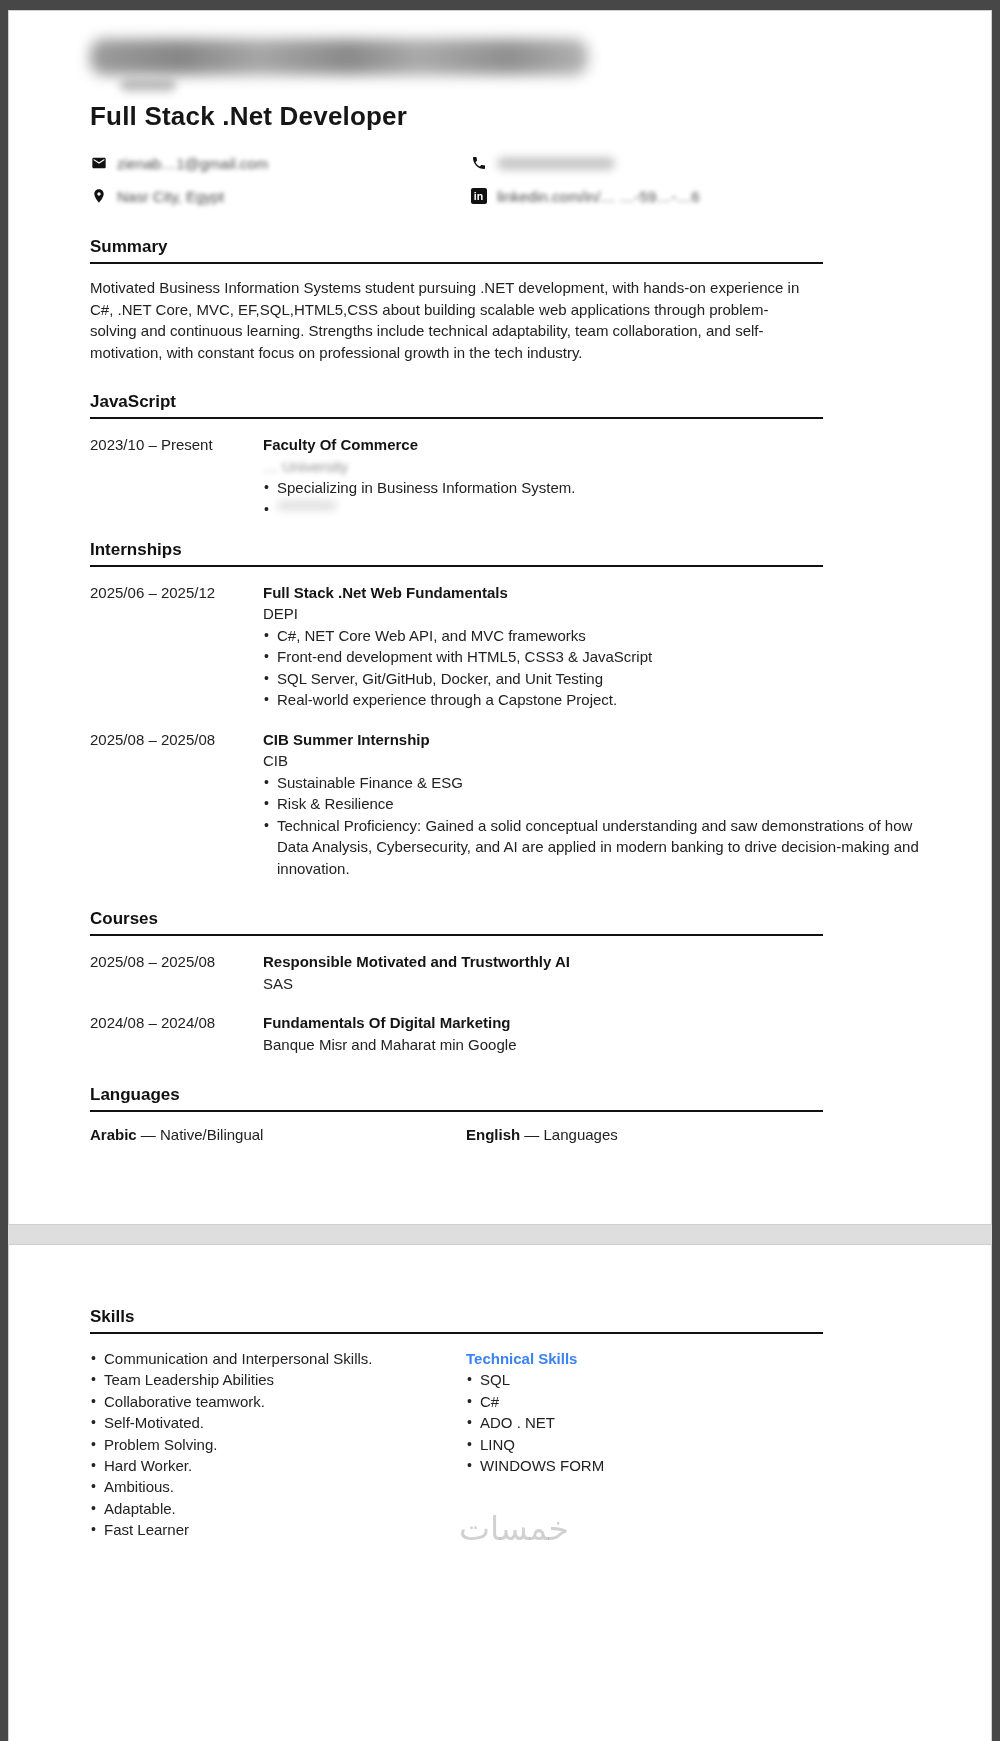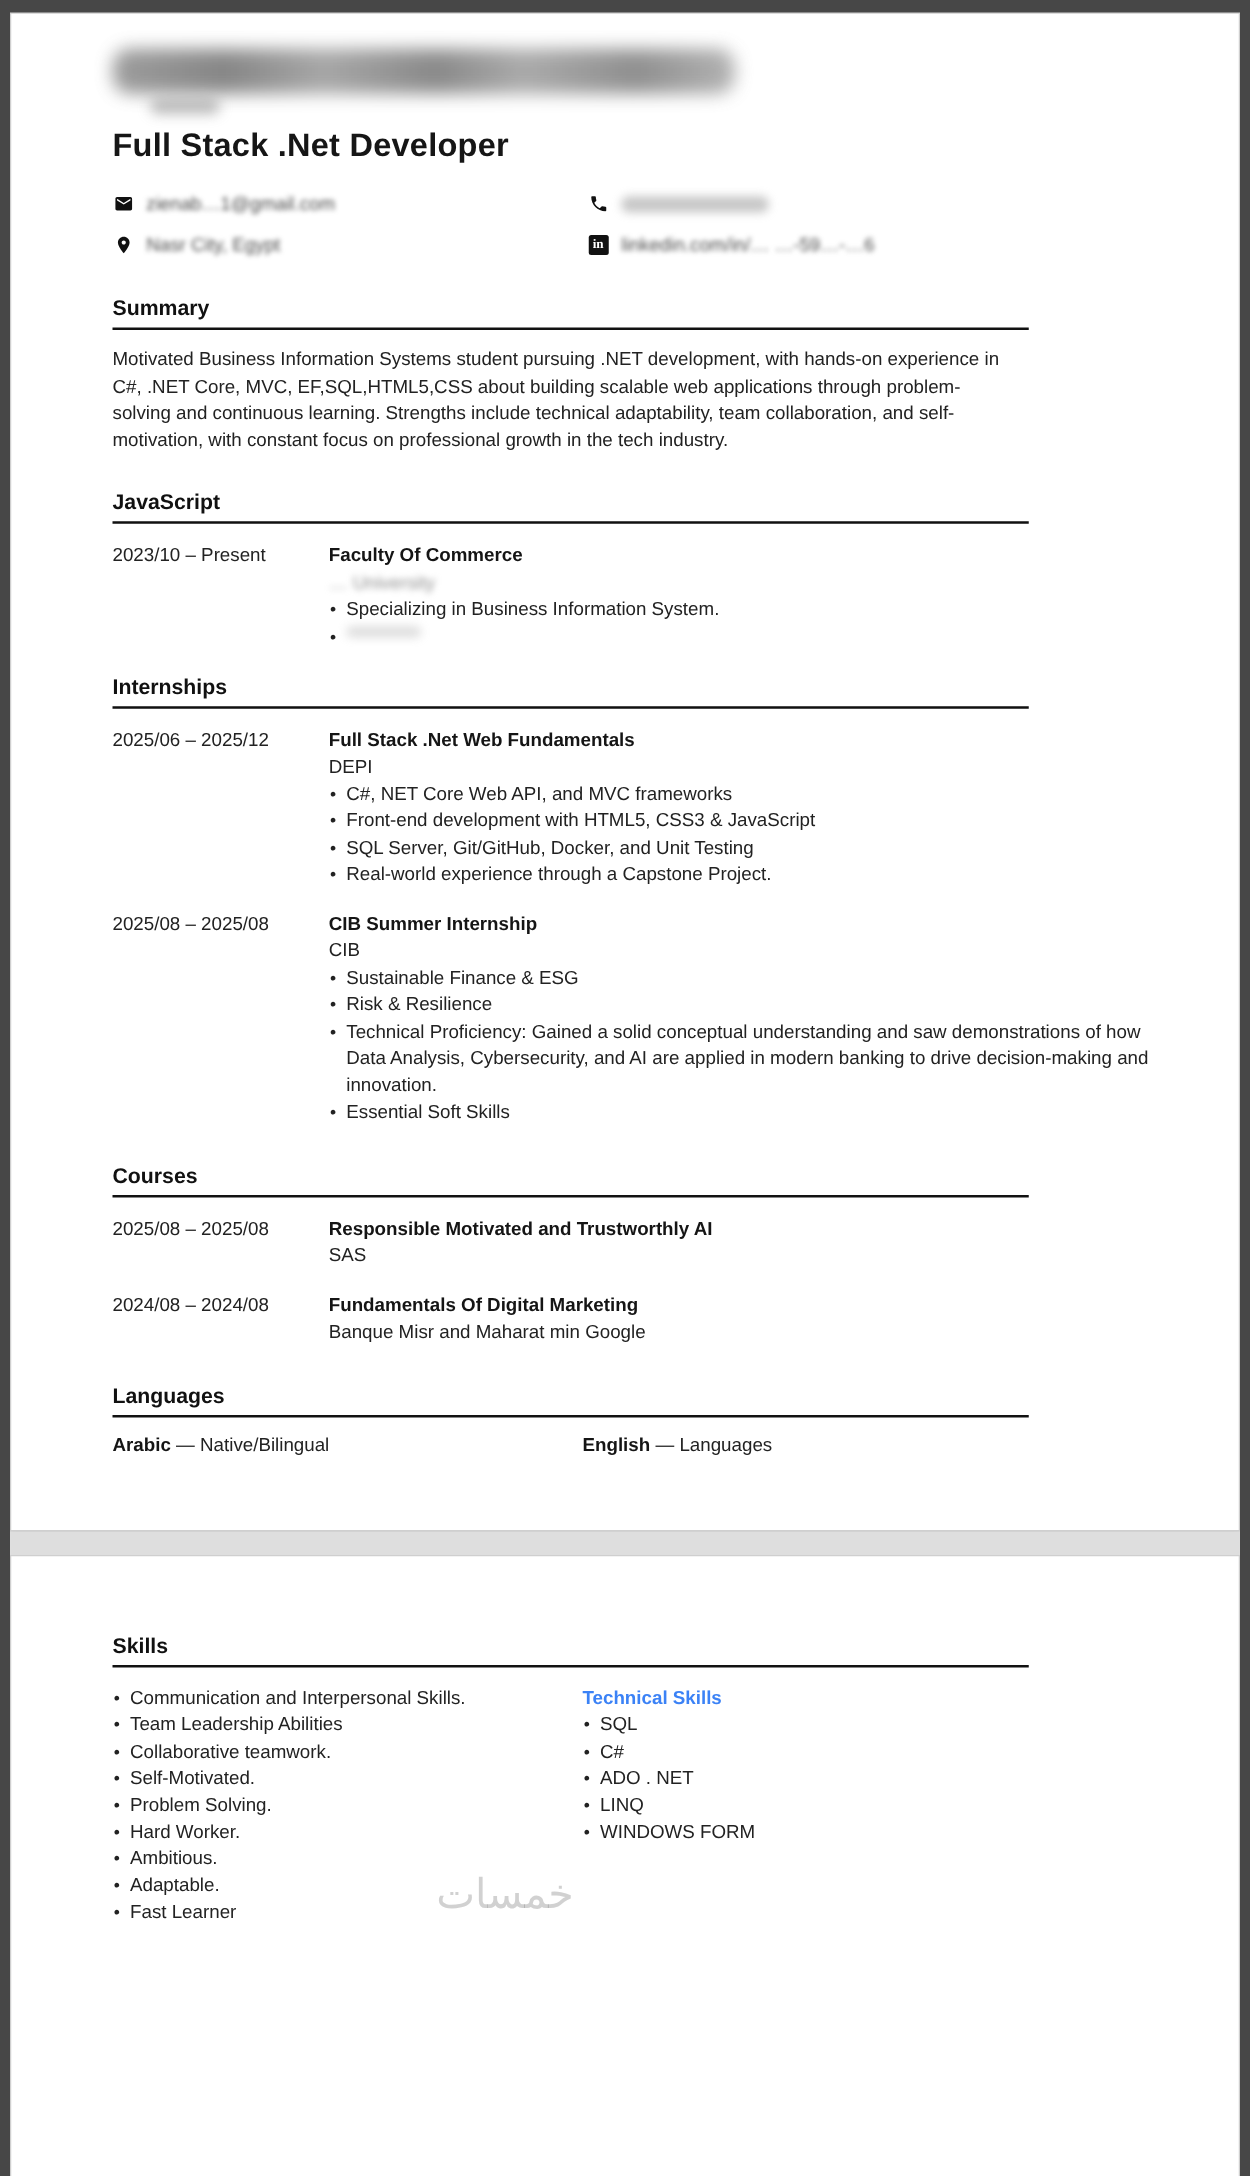--- a/index.html
+++ b/index.html
@@ -36,21 +36,21 @@
     margin:10px 0 0 0;font-size:26px;font-weight:600;letter-spacing:.2px;color:#161616;
   }
   .contact-grid{
     margin-top:22px;display:grid;grid-template-columns:380px 1fr;grid-row-gap:15px;
     font-size:15px;
   }
   .contact-item{display:flex;align-items:center;min-height:18px;}
   .cicon{width:17px;height:17px;display:inline-flex;align-items:center;justify-content:center;margin-right:10px;flex:0 0 17px;}
   .cicon svg{width:16px;height:16px;fill:#111;}
   .li-badge{width:16px;height:16px;background:#111;color:#fff;font-size:10.5px;font-weight:700;
-    display:inline-flex;align-items:center;justify-content:center;border-radius:2px;line-height:1;font-family:Liberation Serif, serif;}
+    display:inline-flex;align-items:center;justify-content:center;border-radius:2px;line-height:1;}
   .blurtext{filter:blur(2.3px);color:#4c4c4c;}
   .blob{display:inline-block;background:#9a9a9a;filter:blur(4px);opacity:.55;border-radius:6px;vertical-align:middle;}
   .blob.phone{width:118px;height:13px;}
 
   
   section{display:block;}
   .sec-head{
     margin:0;padding:0 0 5px 0;font-size:17px;font-weight:700;color:#111;
     border-bottom:2.5px solid #111;width:733px;box-sizing:border-box;
   }
@@ -76,21 +76,21 @@
   .mini-blob.tiny{width:60px;height:9px;margin:2px 0 0 14px;opacity:.35;}
 
   .lang-row{display:grid;grid-template-columns:376px 1fr;margin-top:14px;font-size:15px;color:#222;}
   .lang-name{font-weight:700;color:#151515;}
 
   
   .skills .sec-head{margin-top:62px;}
   .skills-cols{display:grid;grid-template-columns:376px 1fr;margin-top:14px;font-size:15px;line-height:21.4px;color:#222;}
   .tech-head{font-weight:700;color:#3b82f6;}
   .watermark{
-    position:absolute;left:340px;top:250px;width:220px;text-align:left;
+    position:absolute;left:340px;top:264px;width:220px;text-align:right;
     font-family:"DejaVu Sans",sans-serif;font-size:33px;color:rgba(90,90,90,0.28);
     letter-spacing:1px;filter:blur(0.4px);
   }
 </style>
 </head>
 <body>
 
 <div class="frame-top"></div>
 <div class="frame-left"></div>
 <div class="frame-right"></div>
@@ -176,21 +176,20 @@
     </div>
     <div class="entry">
       <div class="dates">2025/08 – 2025/08</div>
       <div class="ebody">
         <div class="etitle">CIB Summer Internship</div>
         <div class="eorg">CIB</div>
         <ul class="bul">
           <li>Sustainable Finance &amp; ESG</li>
           <li>Risk &amp; Resilience</li>
           <li>Technical Proficiency: Gained a solid conceptual understanding and saw demonstrations of how Data Analysis, Cybersecurity, and AI are applied in modern banking to drive decision-making and innovation.</li>
-          <li>Essential Soft Skills</li>
         </ul>
       </div>
     </div>
   </section>
 
   <section class="courses">
     <h2 class="sec-head">Courses</h2>
     <div class="entry first">
       <div class="dates">2025/08 – 2025/08</div>
       <div class="ebody">

